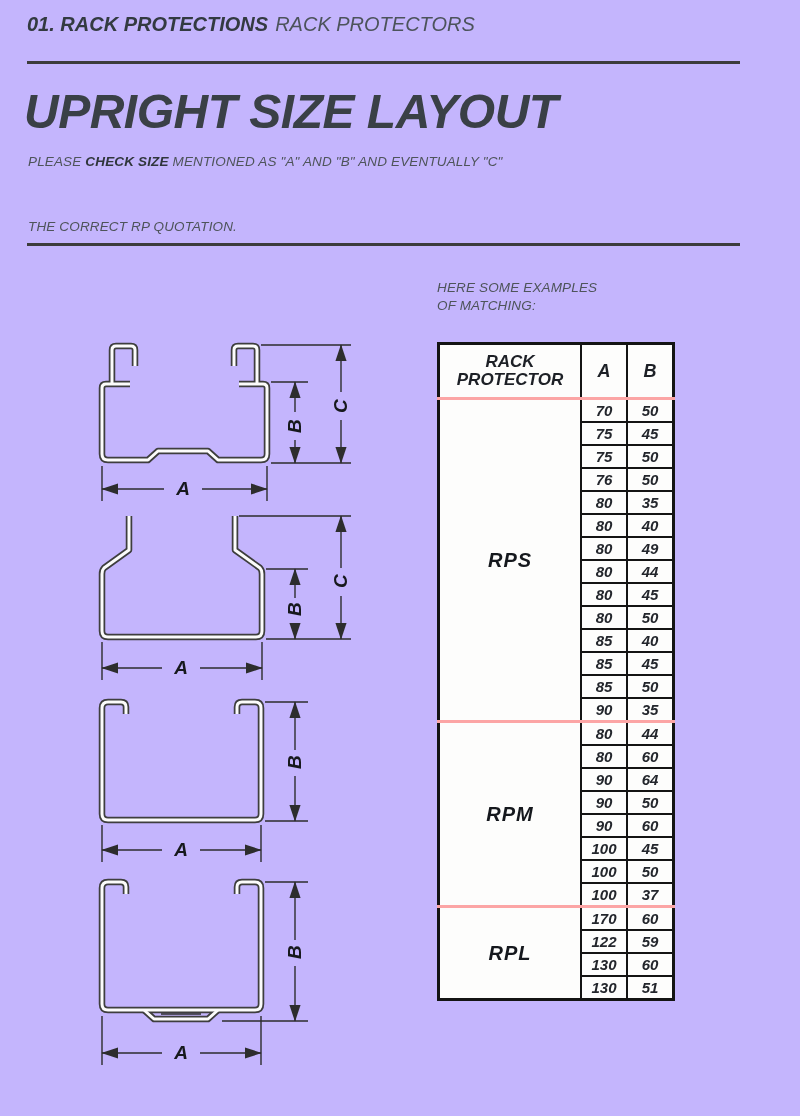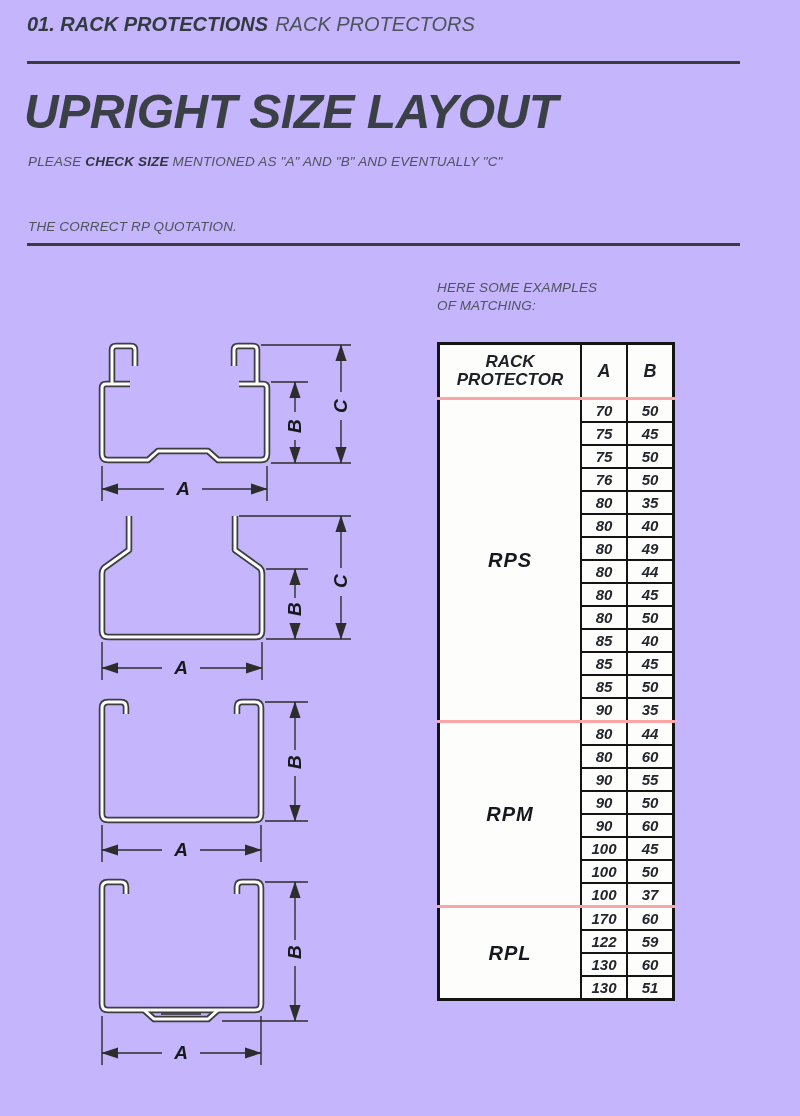--- a/index.html
+++ b/index.html
@@ -245,21 +245,21 @@
           <td rowspan="8" class="model-cell">RPM</td>
           <td class="num-cell">80</td>
           <td class="num-cell">44</td>
         </tr>
         <tr>
           <td class="num-cell">80</td>
           <td class="num-cell">60</td>
         </tr>
         <tr>
           <td class="num-cell">90</td>
-          <td class="num-cell">55</td>
+          <td class="num-cell">64</td>
         </tr>
         <tr>
           <td class="num-cell">90</td>
           <td class="num-cell">50</td>
         </tr>
         <tr>
           <td class="num-cell">90</td>
           <td class="num-cell">60</td>
         </tr>
         <tr>

